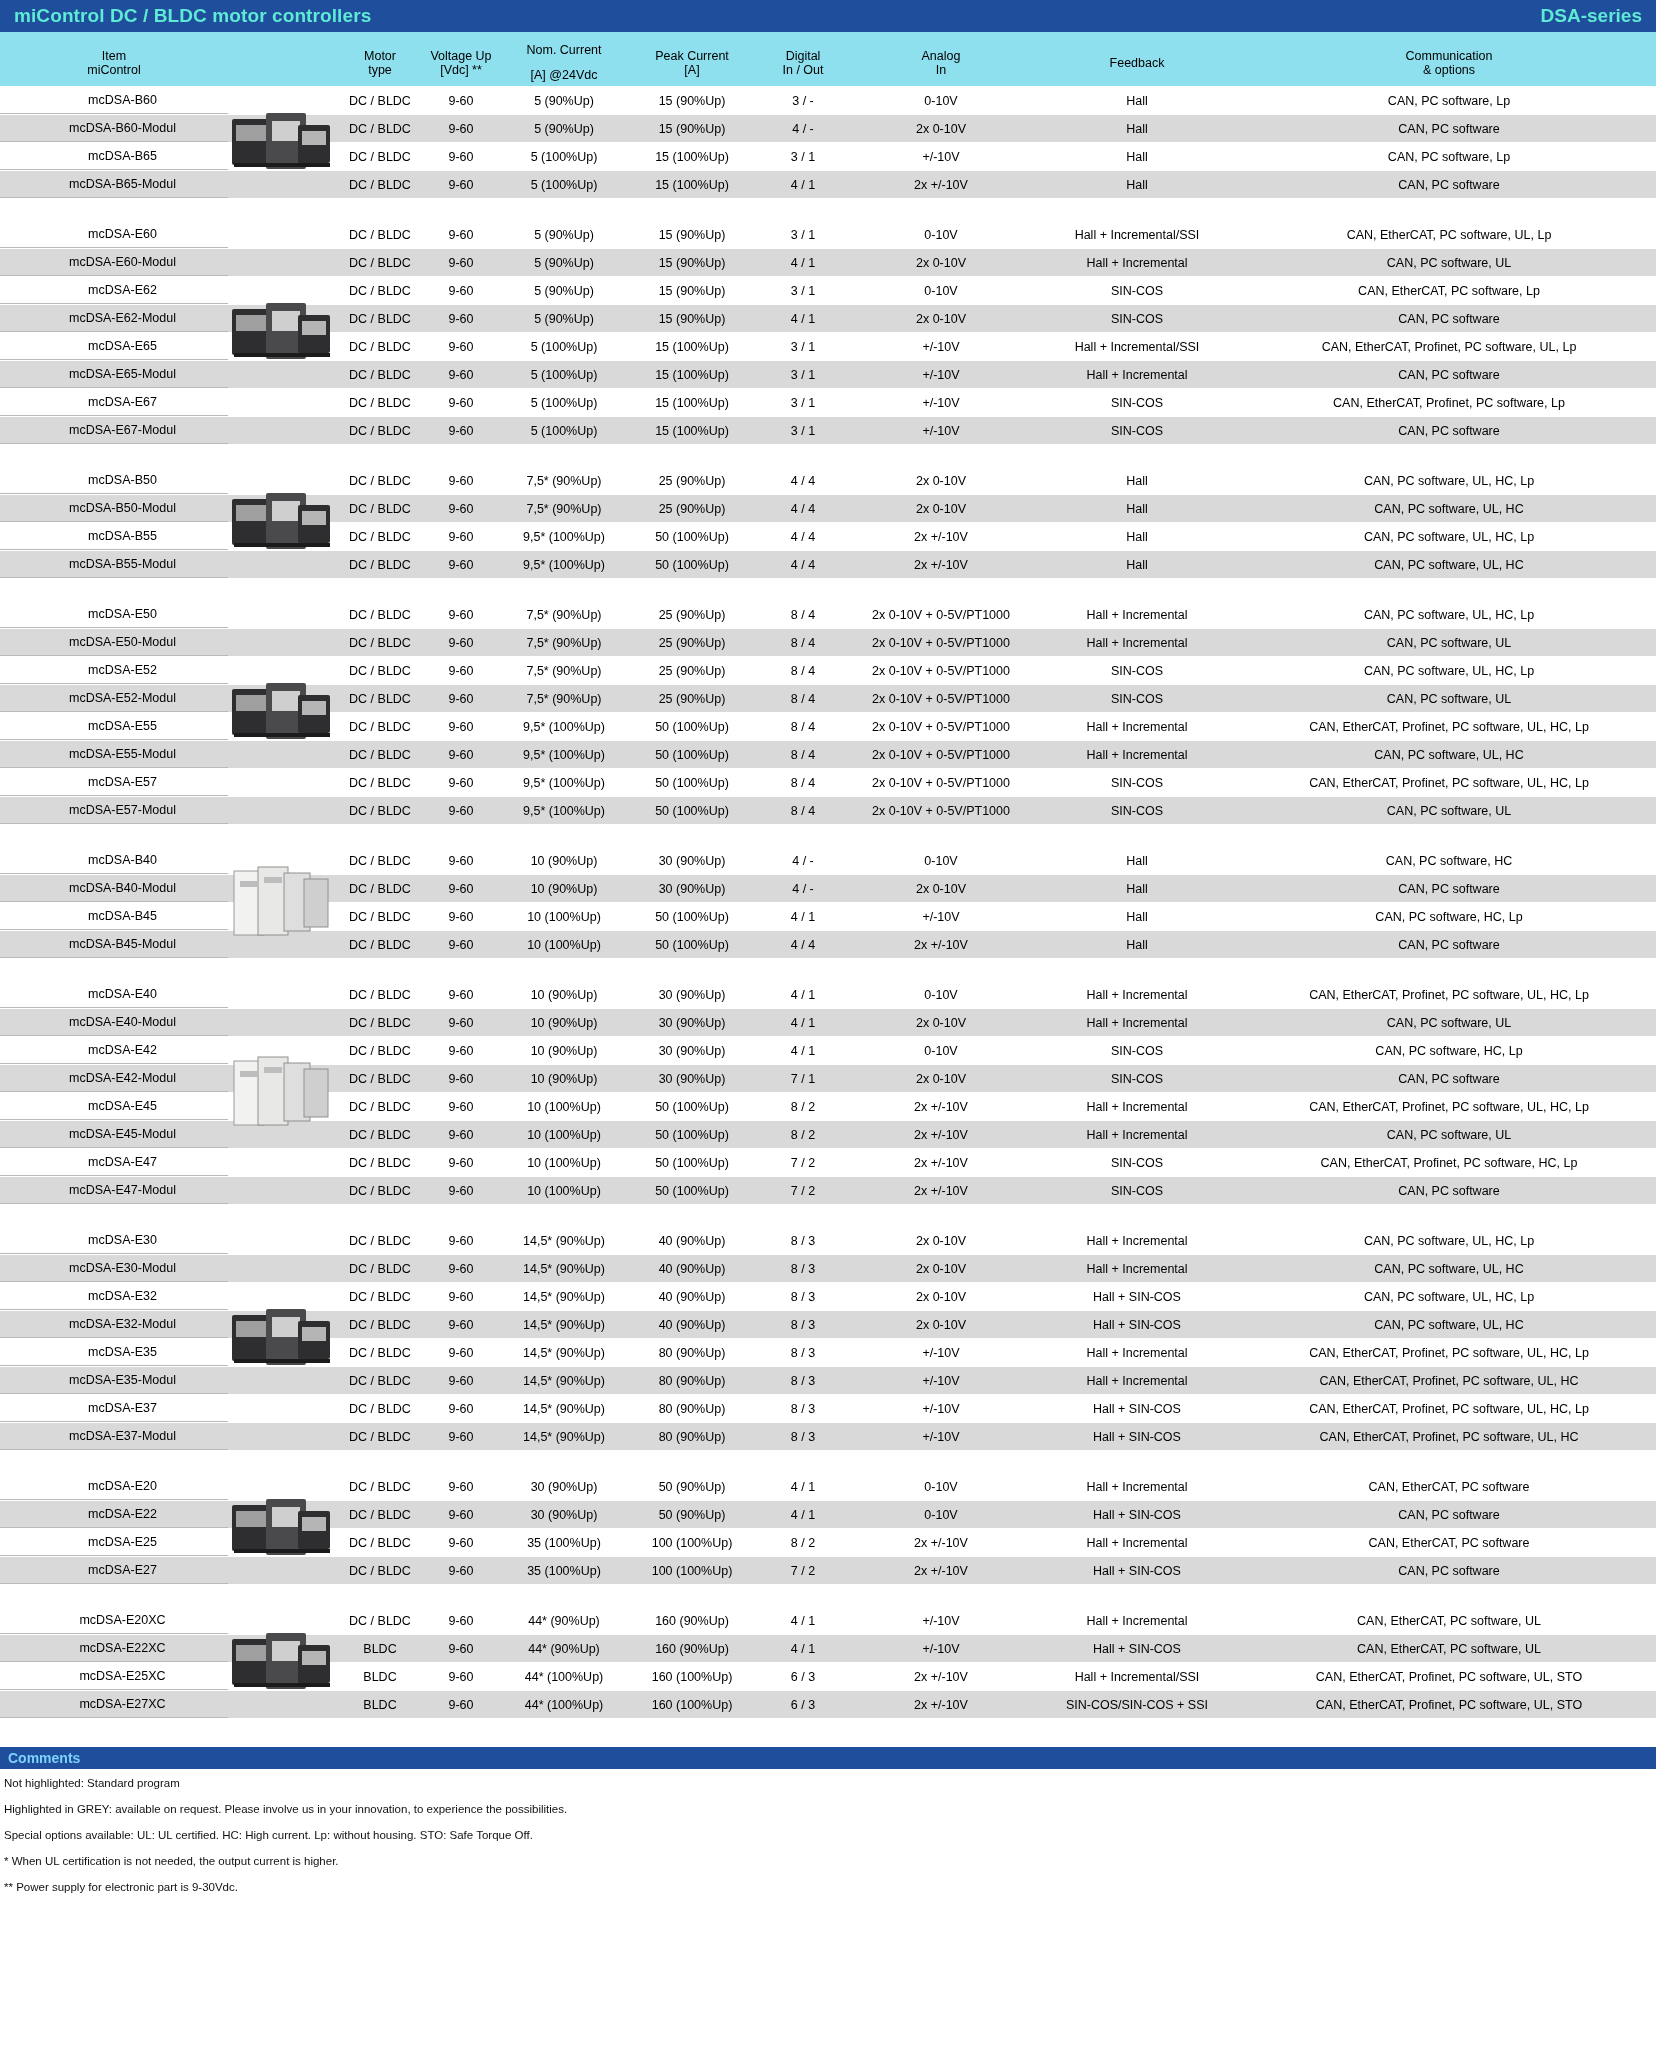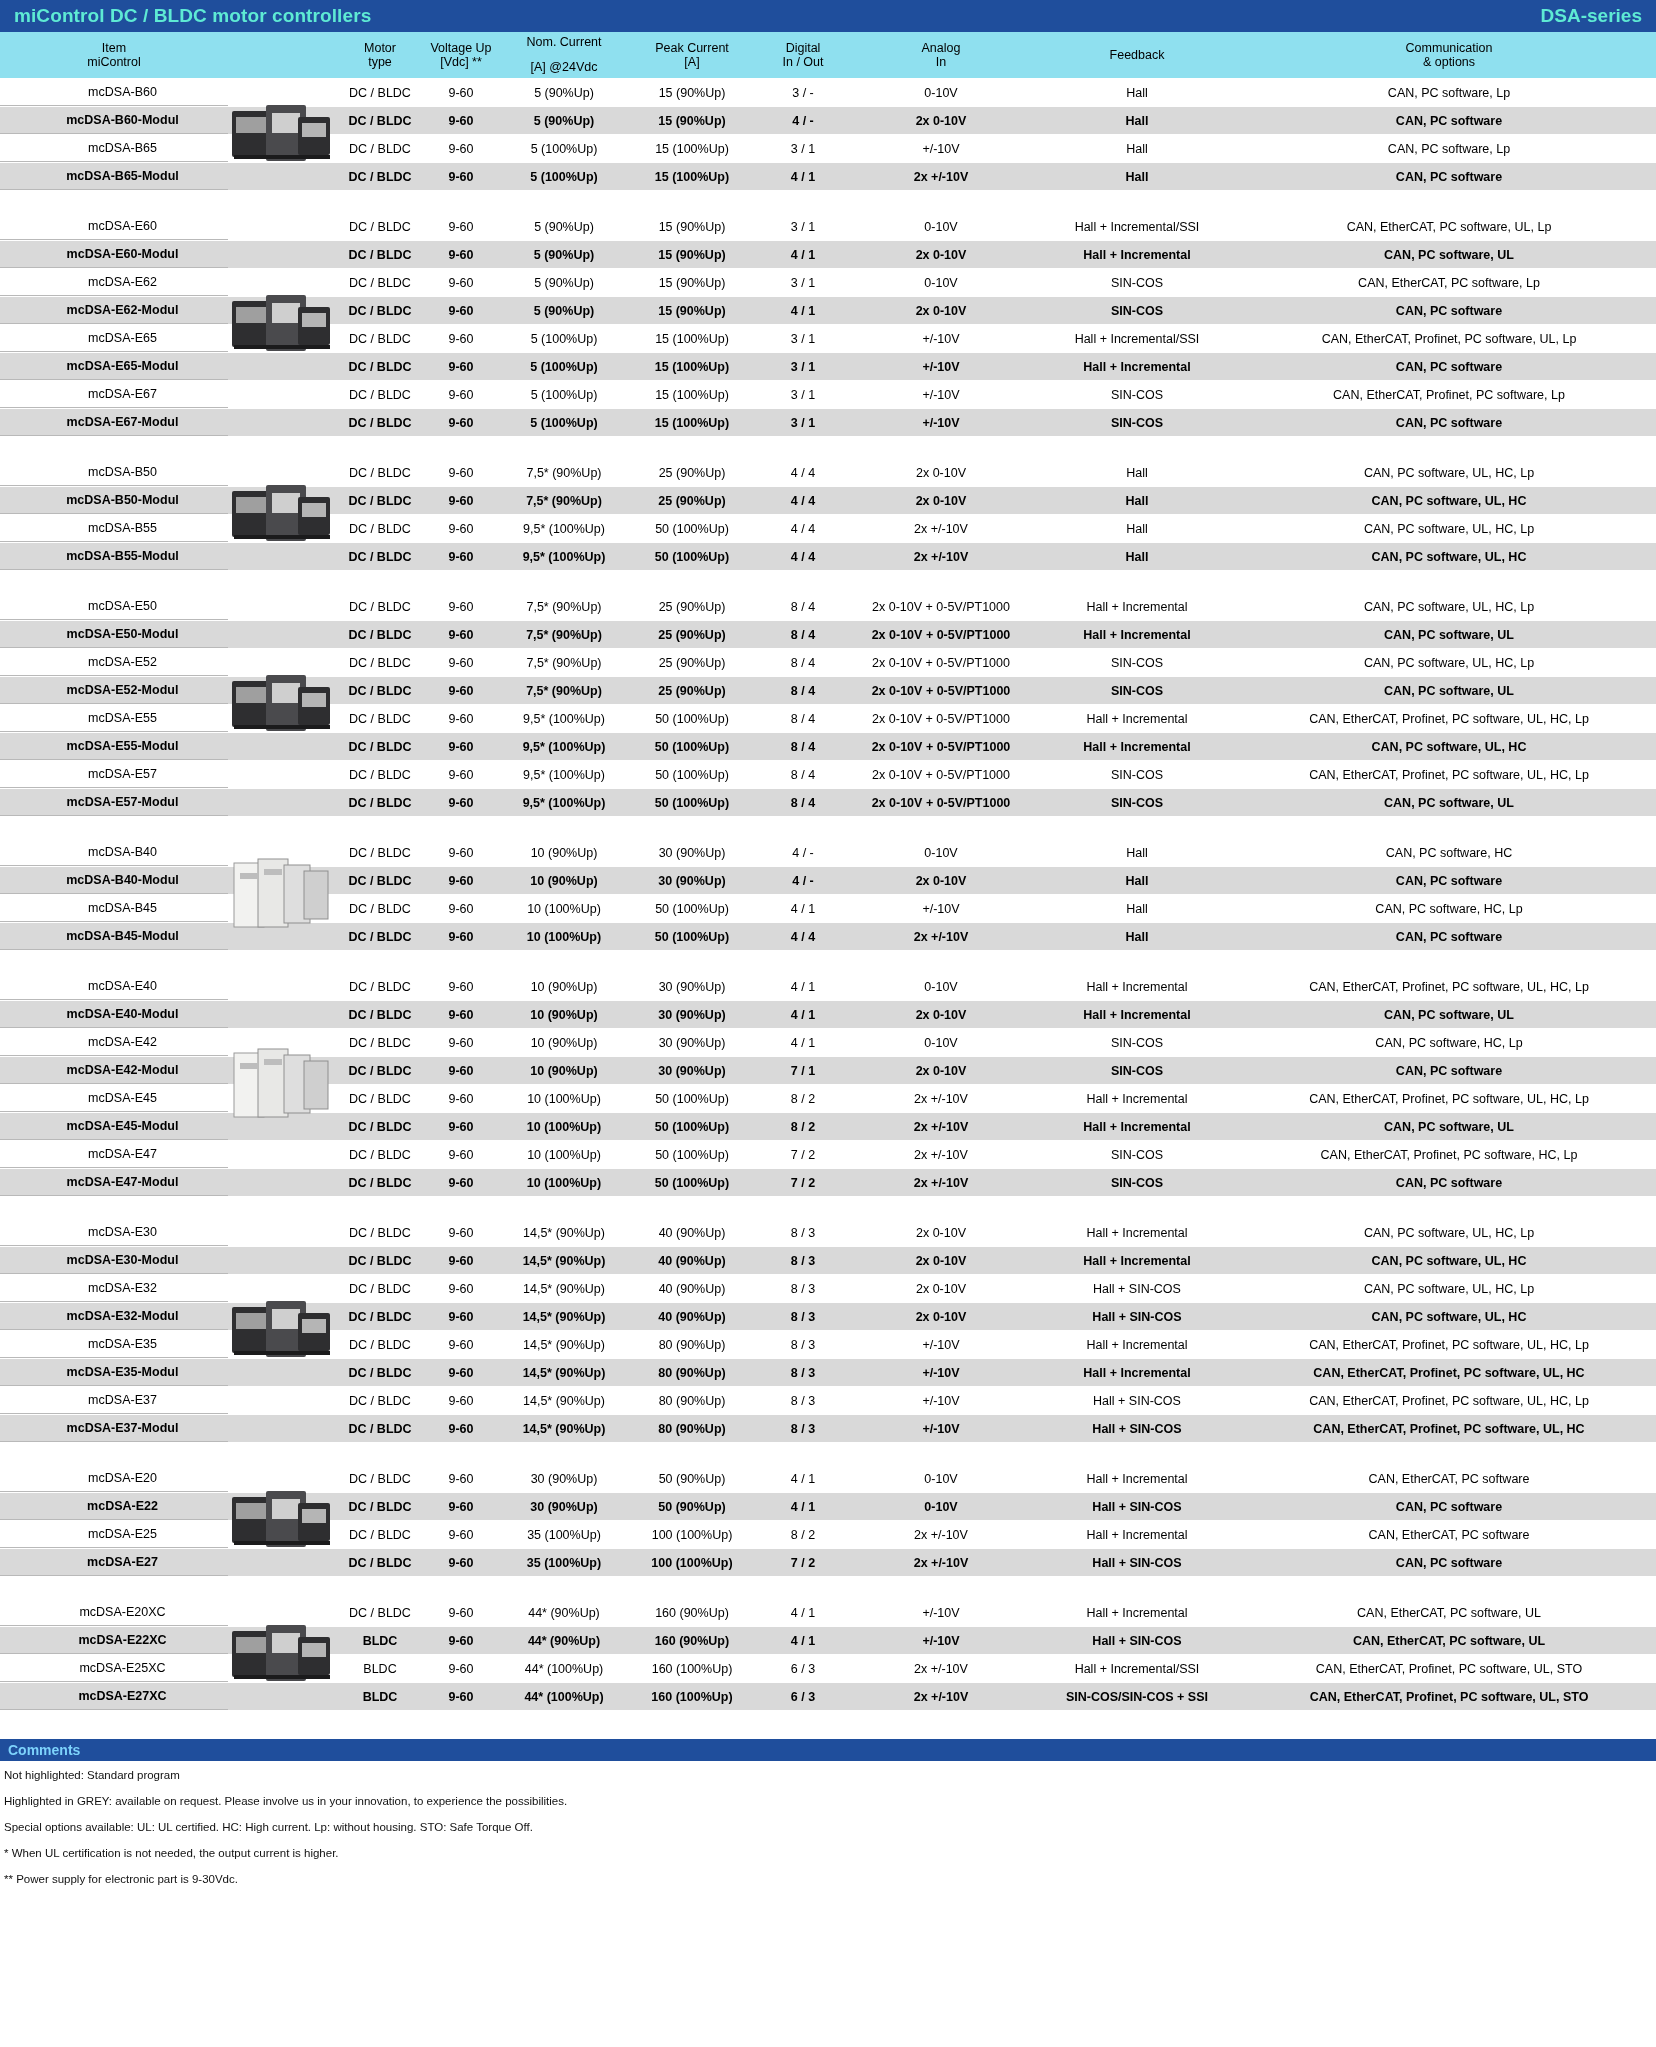--- a/index.html
+++ b/index.html
@@ -37,21 +37,21 @@
   .colhead {
     background: #8fe0ef;
     display: flex;
     align-items: stretch;
     border-bottom: 1px solid #ffffff;
   }
   .colhead .cell {
     font-size: 12.5px;
     color: #000;
     text-align: center;
-    padding: 3px 2px 4px 2px;
+    padding: 11px 2px 4px 2px;
     line-height: 14px;
     display: flex;
     flex-direction: column;
     justify-content: center;
     align-items: center;
   }
   
   .c-item   { width: 228px; }
   .c-img    { width: 110px; }
   .c-motor  { width: 84px;  }
@@ -65,21 +65,21 @@
 
   
   .group { position: relative; }
   .row {
     display: flex;
     align-items: stretch;
     height: 28px;
     border-bottom: 1px solid #ffffff;
   }
   .row.white  { background: #ffffff; }
-  .row.grey   { background: #d9d9d9; font-weight: bold; }
+  .row.grey   { background: #d9d9d9; }
   .row .cell {
     font-size: 12.5px;
     color: #000;
     display: flex;
     align-items: center;
     justify-content: center;
     text-align: center;
     padding: 0 3px;
     line-height: 14px;
     overflow: hidden;

